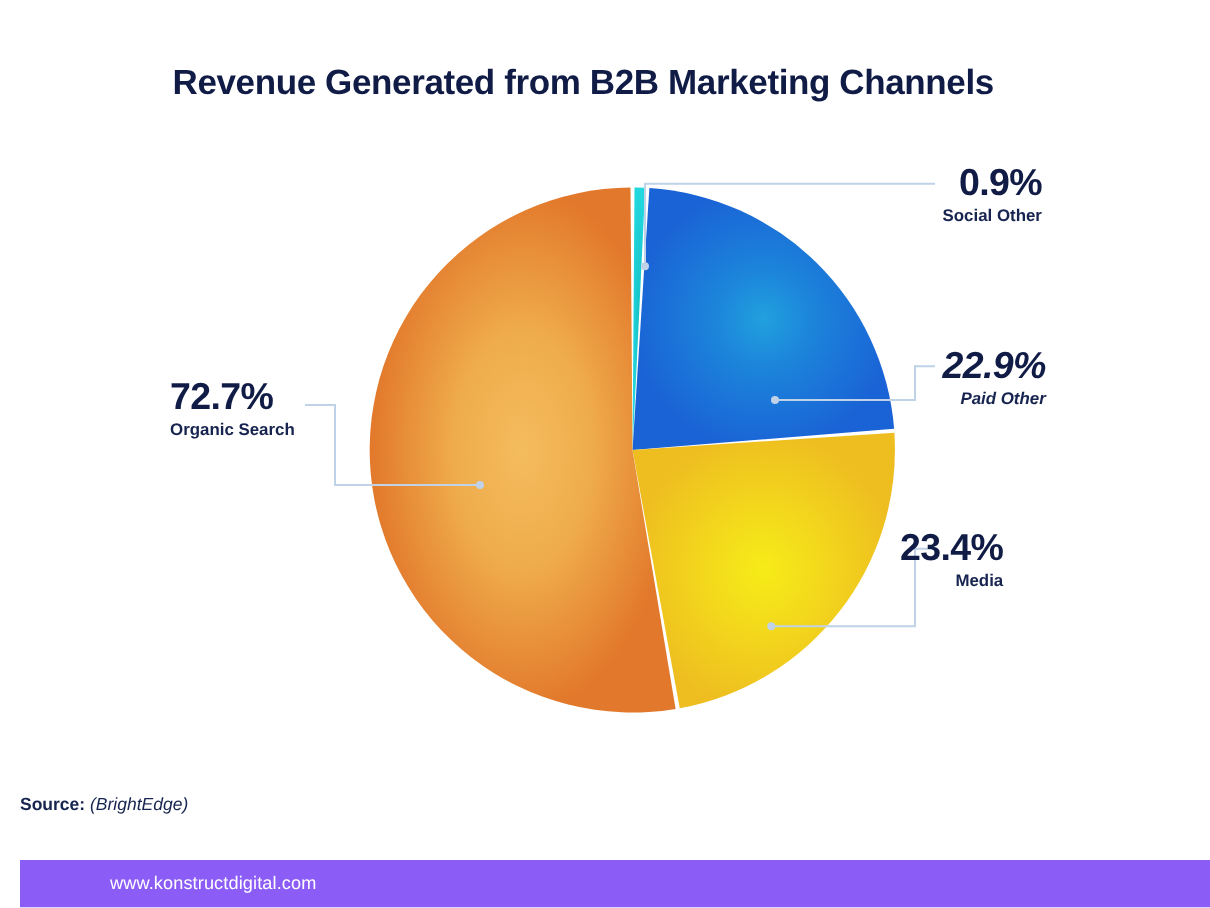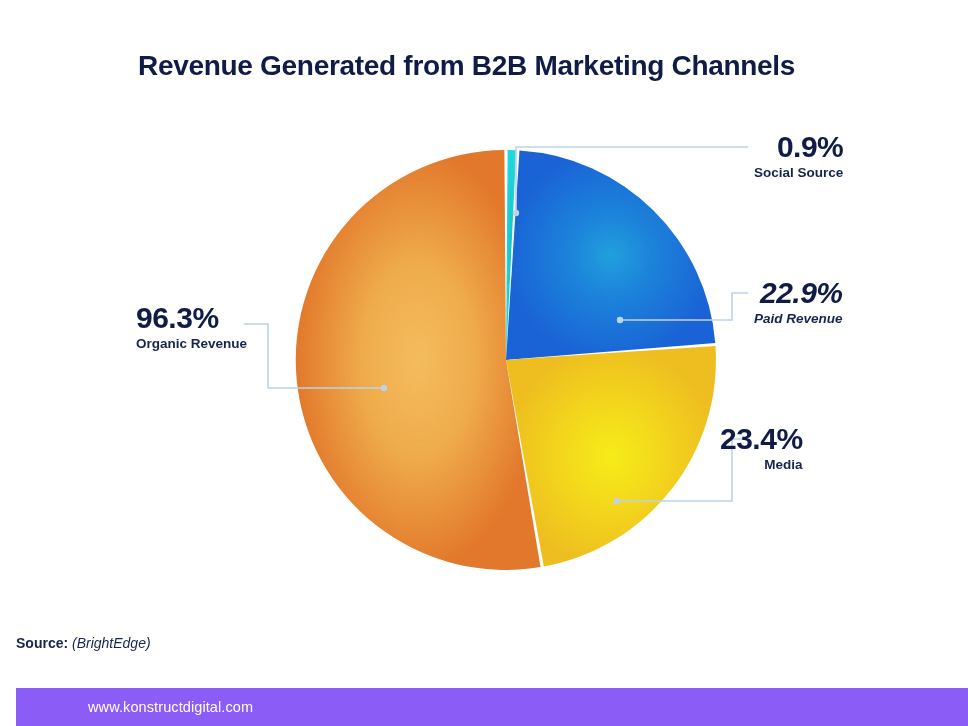--- a/index.html
+++ b/index.html
@@ -113,36 +113,36 @@
         <circle cx="601" cy="501" r="3.2" fill="#BFD2E8" stroke="none"></circle>
 
         <path d="M 228 324 L 252 324 L 252 388 L 368 388"></path>
         <circle cx="368" cy="388" r="3.2" fill="#BFD2E8" stroke="none"></circle>
       </g>
     </svg>
   </div>
 
   <div class="callout right" id="callout-social">
     <div class="pct">0.9%</div>
-    <div class="name">Social Source</div>
+    <div class="name">Social Other</div>
   </div>
 
   <div class="callout right" id="callout-paid">
     <div class="pct">22.9%</div>
-    <div class="name">Paid Revenue</div>
+    <div class="name">Paid Other</div>
   </div>
 
   <div class="callout right" id="callout-other">
     <div class="pct">23.4%</div>
     <div class="name">Media</div>
   </div>
 
   <div class="callout left" id="callout-organic">
-    <div class="pct">96.3%</div>
-    <div class="name">Organic Revenue</div>
+    <div class="pct">72.7%</div>
+    <div class="name">Organic Search</div>
   </div>
 
   <div class="source-line">
     <span class="src-label">Source:</span>
     <span class="src-value">(BrightEdge)</span>
   </div>
 
   <div class="footer-bar">
     <div class="footer-url">www.konstructdigital.com</div>
   </div>

